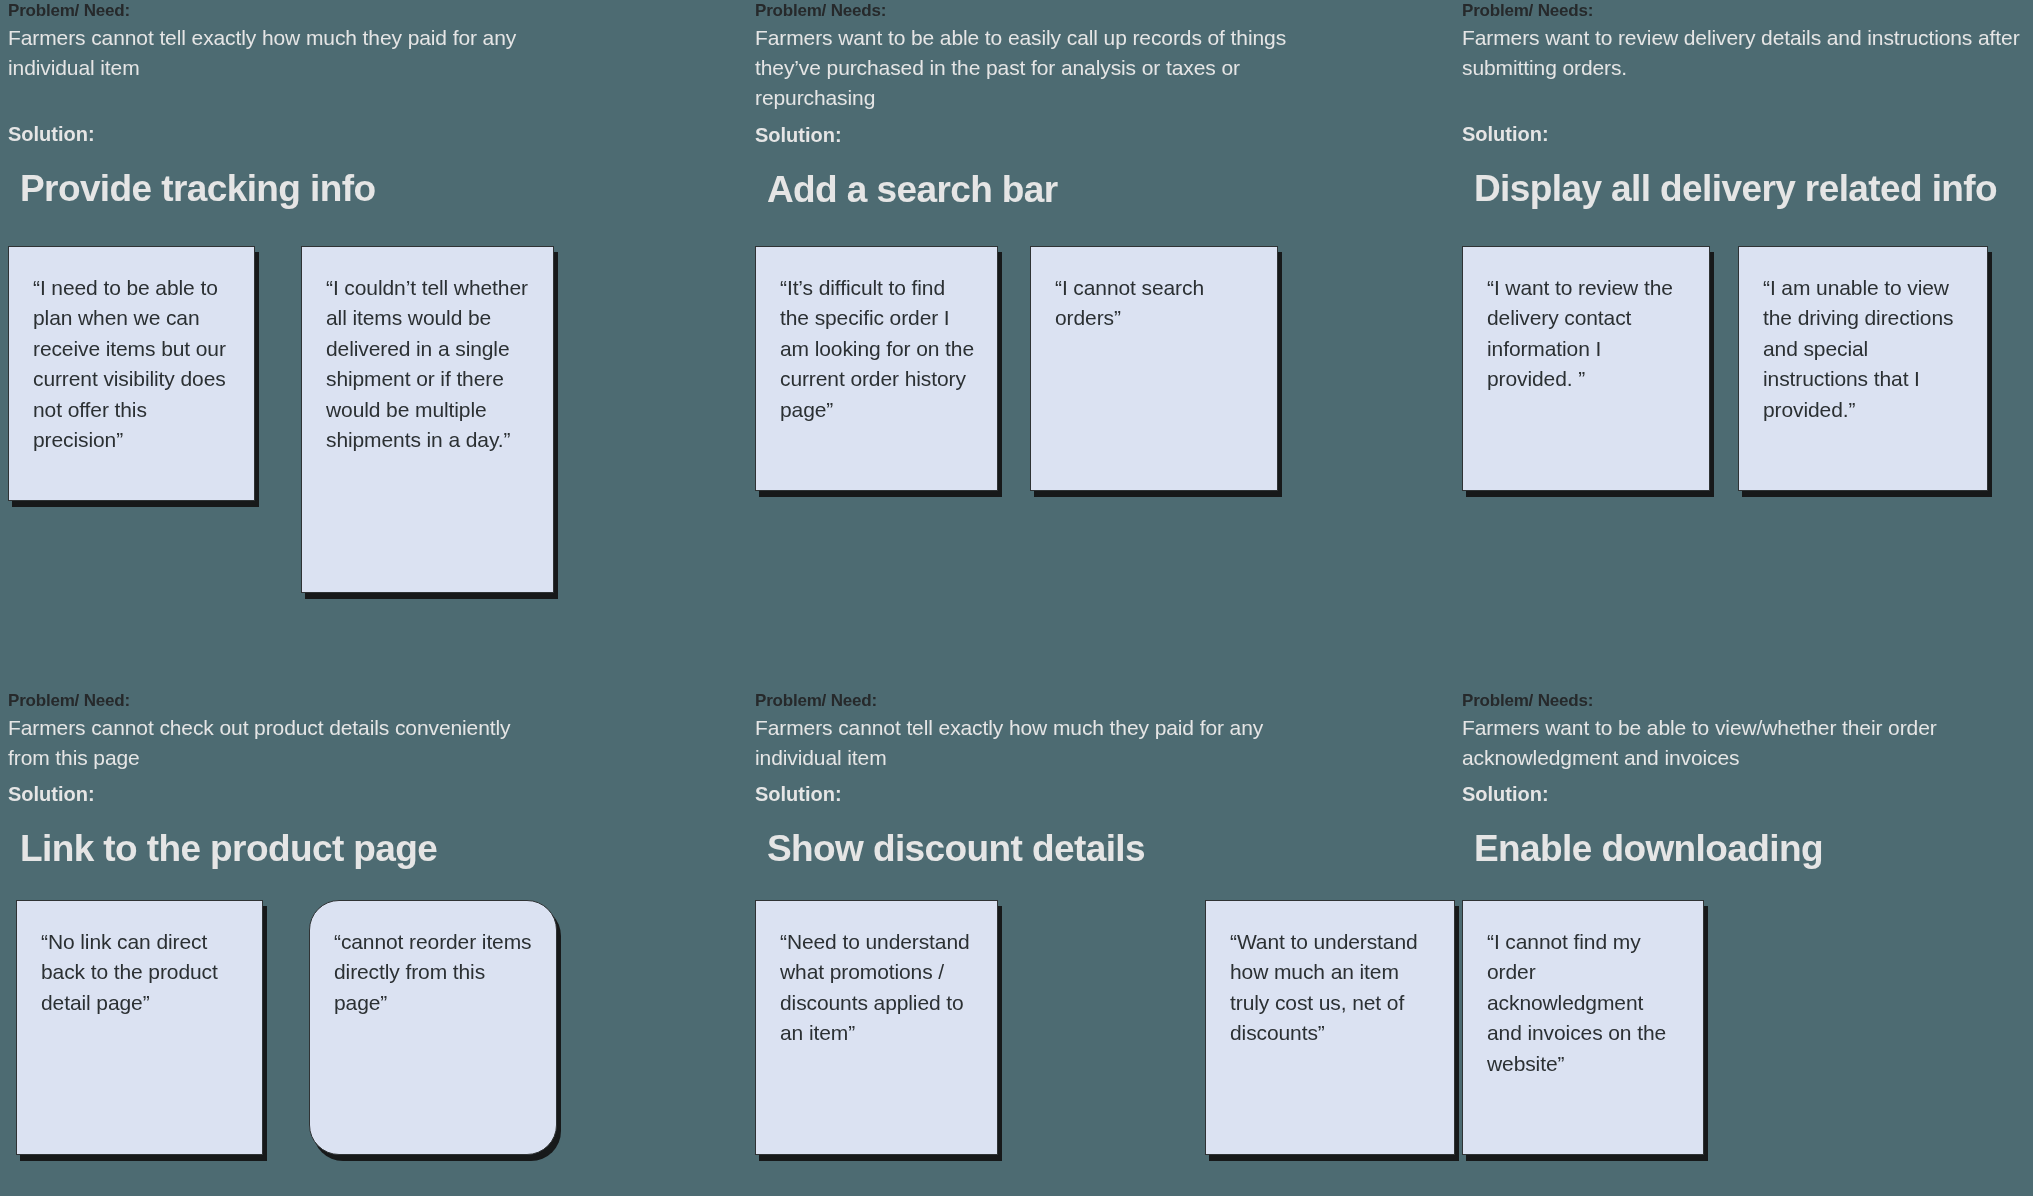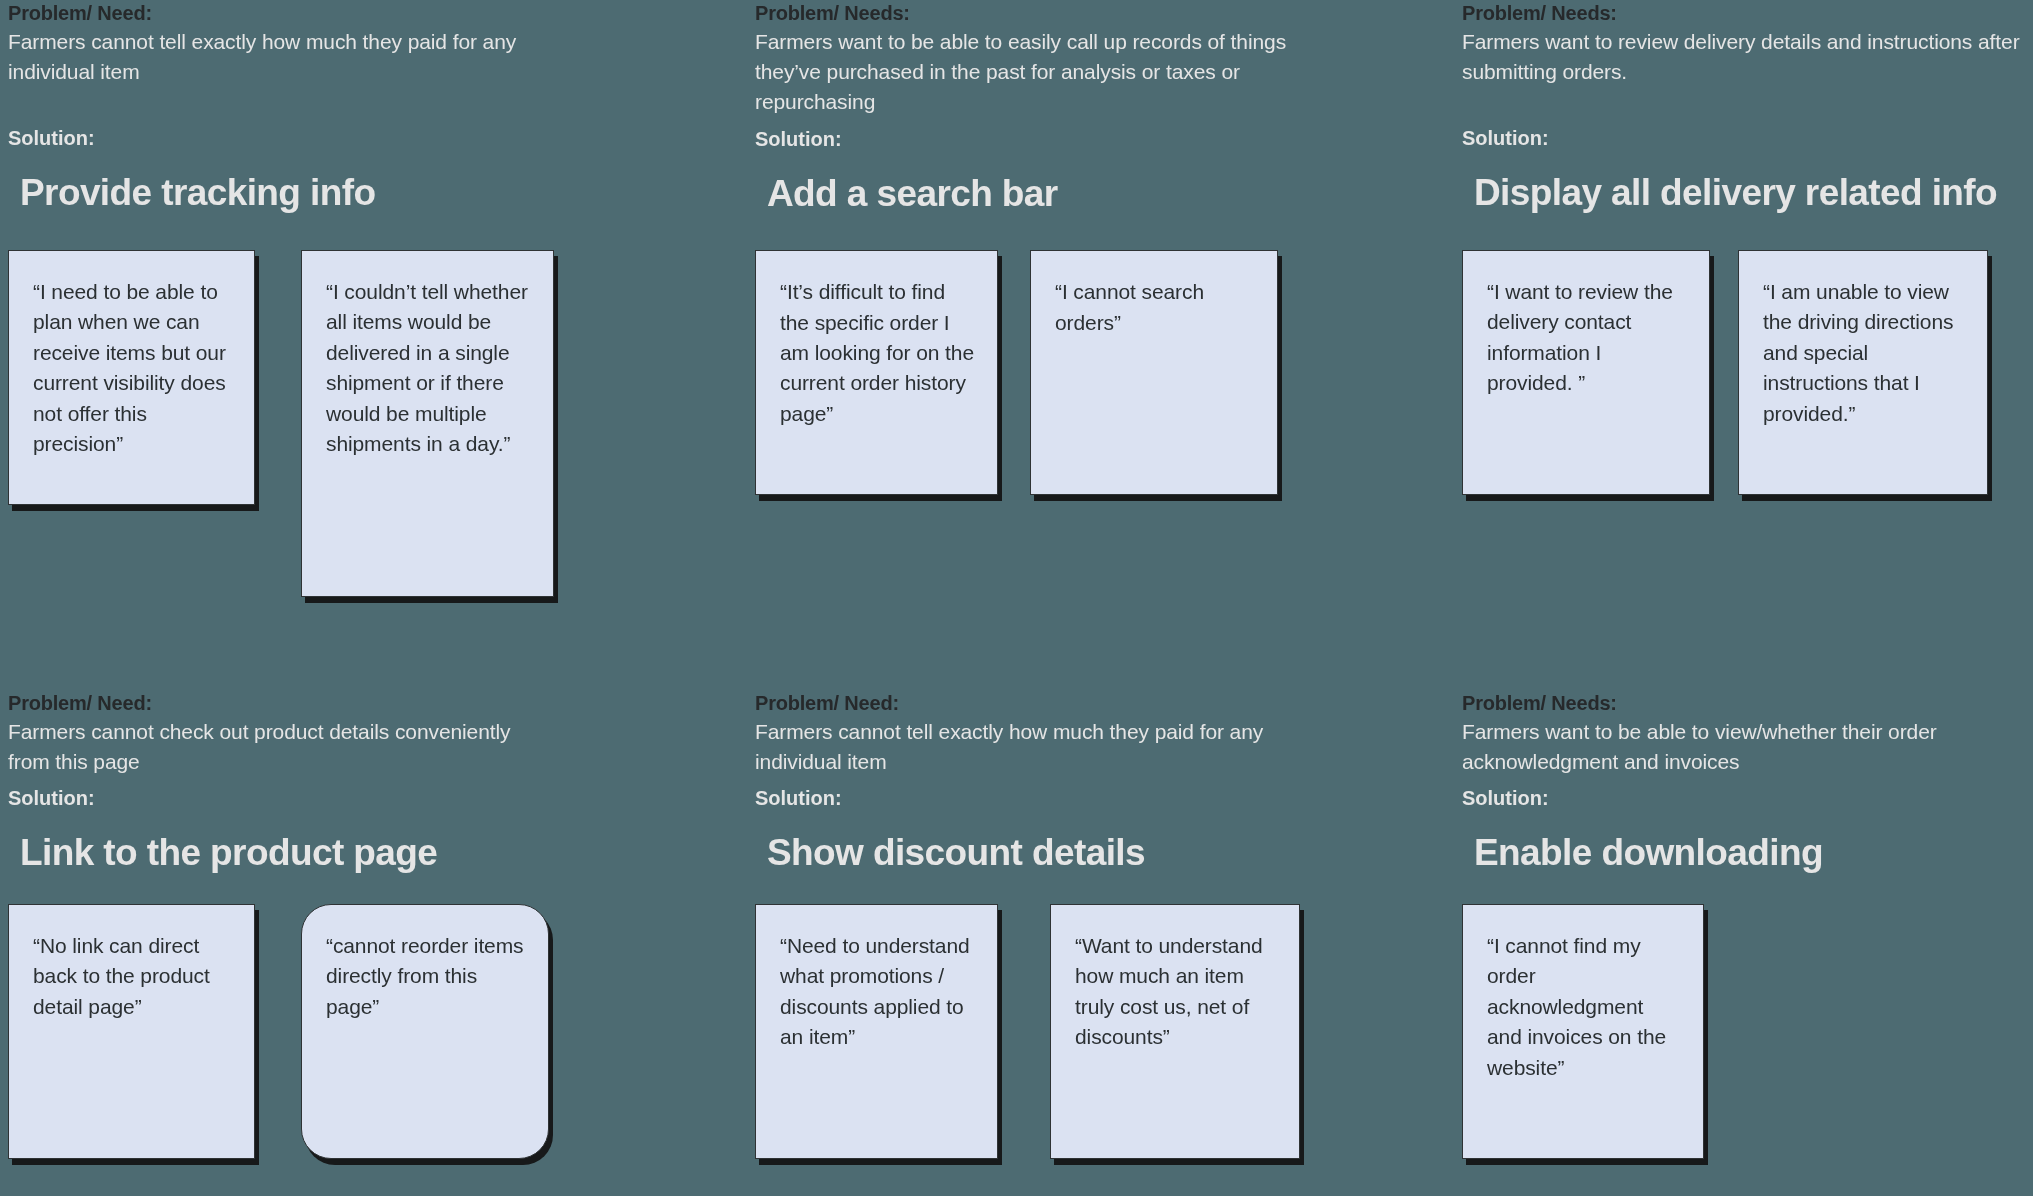--- a/index.html
+++ b/index.html
@@ -28,21 +28,21 @@
   }
 
   .col1 { left: 8px;  width: 730px; }
   .col2 { left: 755px; width: 700px; }
   .col3 { left: 1462px; width: 571px; }
 
   .row1 { top: 0px; }
   .row2 { top: 690px; }
 
   .kicker {
-    font-size: 20px;
+    font-size: 17px;
     font-weight: 700;
     letter-spacing: -0.2px;
     line-height: 1.35;
     margin: 0;
     color: #26292b;
   }
 
   .problem-text {
     font-size: 21px;
     font-weight: 500;
@@ -100,29 +100,29 @@
 
   .note p { margin: 0; }
 
   
   .n-a { width: 247px; height: 255px; }
   .n-b { width: 253px; height: 347px; }
   .n-c { width: 243px; height: 245px; }
   .n-d { width: 248px; height: 245px; }
   .n-e { width: 248px; height: 245px; }
   .n-f { width: 250px; height: 245px; }
-  .n-g { width: 247px; height: 255px; }
+  .n-g { width: 247px; height: 255px; margin-left: 8px; }
   .n-h { width: 248px; height: 255px; border-radius: 30px; }
   .n-i { width: 243px; height: 255px; }
   .n-j { width: 250px; height: 255px; }
   .n-k { width: 242px; height: 255px; }
 
   .notes-row.gap-c2 { gap: 32px; }
   .notes-row.gap-c3 { gap: 28px; align-items: flex-end; }
-  .notes-row.gap-r2c2 { gap: 52px; }
+  .notes-row.gap-r2c2 { gap: 38px; justify-content: space-between; }
 </style>
 </head>
 <body>
 
 <div class="board">
 
   <div class="block col1 row1">
     <p class="kicker">Problem/ Need:</p>
     <p class="problem-text">Farmers cannot tell exactly how much they paid for any individual item</p>
     <div class="spacer-lg"></div>

